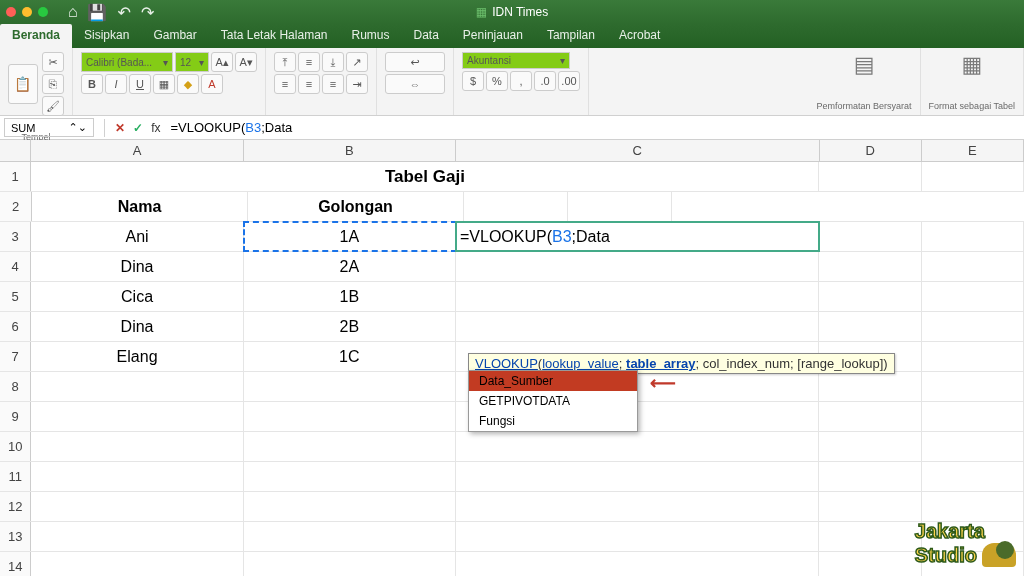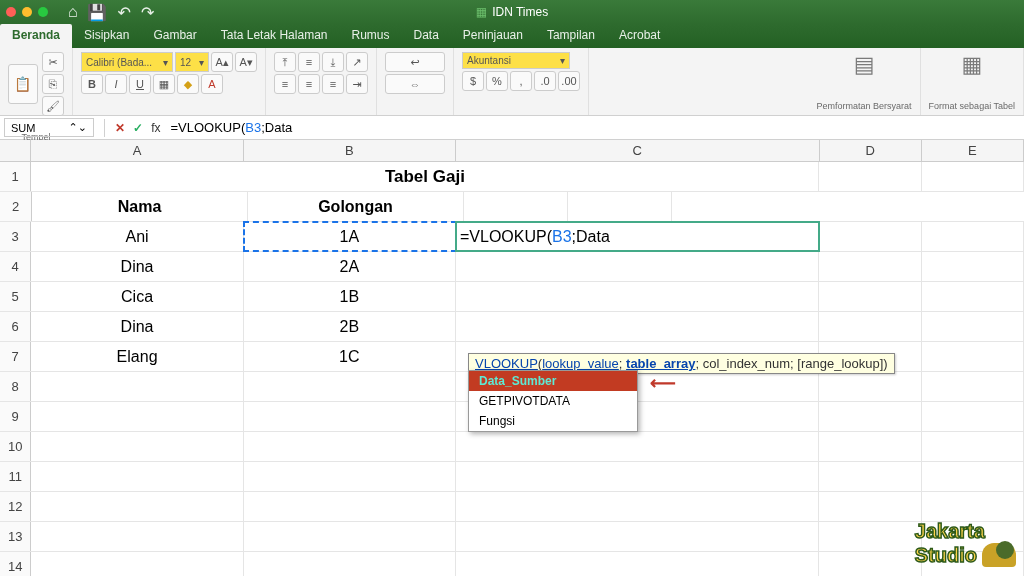--- a/index.html
+++ b/index.html
@@ -17,21 +17,21 @@
   .tab { padding: 4px 12px; font-size: 12px; color: #e8f0e8; cursor: default; }
   .tab.active { background: #f4f4f4; color: #2e6b2e; border-radius: 2px 2px 0 0; font-weight: 600; }
 
   .ribbon { height: 68px; background: #f4f4f4; border-bottom: 1px solid #d0d0d0; display: flex; font-size: 10px; color: #555; }
   .group { border-right: 1px solid #e0e0e0; padding: 4px 8px; display: flex; flex-direction: column; justify-content: space-between; }
   .group-label { text-align: center; font-size: 9px; color: #6a6a6a; margin-top: 16px; }
   .group-body { display: flex; align-items: center; gap: 4px; flex: 1; }
   .btn { border: 1px solid #ccc; background: #fafafa; border-radius: 3px; display: flex; align-items: center; justify-content: center; color: #555; }
   .btn.sm { width: 22px; height: 20px; font-size: 11px; }
   .btn.big { width: 30px; height: 40px; flex-direction: column; font-size: 14px; }
-  .drop { border: 1px solid #ccc; background: #fde047; padding: 2px 4px; font-size: 10px; display: flex; align-items: center; justify-content: space-between; }
+  .drop { border: 1px solid #ccc; background: #84cc16; padding: 2px 4px; font-size: 10px; display: flex; align-items: center; justify-content: space-between; }
   .drop.font { width: 92px; } .drop.size { width: 34px; }
   .stack { display: flex; flex-direction: column; gap: 2px; }
   .row { display: flex; gap: 2px; }
   .ribbon-right { margin-left: auto; display: flex; }
   .ribbon-right .group { min-width: 62px; }
   .ribbon-right .bigico { font-size: 22px; color: #7a7a7a; text-align: center; }
 
   .fbar { height: 24px; background: #fff; border-bottom: 1px solid #d0d0d0; display: flex; align-items: center; font-size: 12px; }
   .namebox { width: 90px; border: 1px solid #ccc; margin: 0 4px; padding: 2px 6px; font-size: 11px; display: flex; justify-content: space-between; align-items: center; }
   .fsep { width: 1px; height: 18px; background: #d0d0d0; margin: 0 6px; }
@@ -55,21 +55,21 @@
   .edit-outline { outline: 2px solid #4a8; outline-offset: -1px; }
   .sel-ref { outline: 2px dashed #1a73e8; outline-offset: -1px; }
   .ref-blue { color: #1a73e8; }
 
   .tooltip { position: absolute; left: 468px; top: 213px; background: #ffffe1; border: 1px solid #888; font-size: 13px; padding: 2px 6px; color: #333; box-shadow: 1px 1px 2px rgba(0,0,0,0.2); }
   .tooltip a { color: #0645ad; text-decoration: underline; }
   .tooltip .barg { font-weight: bold; }
 
   .autocomplete { position: absolute; left: 468px; top: 230px; width: 170px; background: #fff; border: 1px solid #999; font-size: 12px; box-shadow: 2px 2px 5px rgba(0,0,0,0.3); }
   .ac-item { padding: 3px 10px; }
-  .ac-item.sel { background: #c23b22; color: #5eead4; font-weight: bold; }
+  .ac-item.sel { background: #c23b22; color: #000000; }
   .arrow { position: absolute; left: 650px; top: 232px; font-size: 18px; color: #c0392b; font-weight: bold; }
 
   .watermark { position: absolute; right: 8px; bottom: 4px; font-family: "Comic Sans MS", cursive; font-weight: bold; font-size: 20px; color: #ffd54a; -webkit-text-stroke: 1.5px #2d5a1a; }
   .watermark .snail { display: inline-block; vertical-align: middle; }
   .snail-body { width: 34px; height: 24px; background: #c9a227; border-radius: 12px 12px 4px 4px; position: relative; display: inline-block; }
   .snail-body::after { content: ''; width: 18px; height: 18px; background: #4a6b2a; border-radius: 50%; position: absolute; right: 2px; top: -2px; }
 </style>
 </head>
 <body>
 

